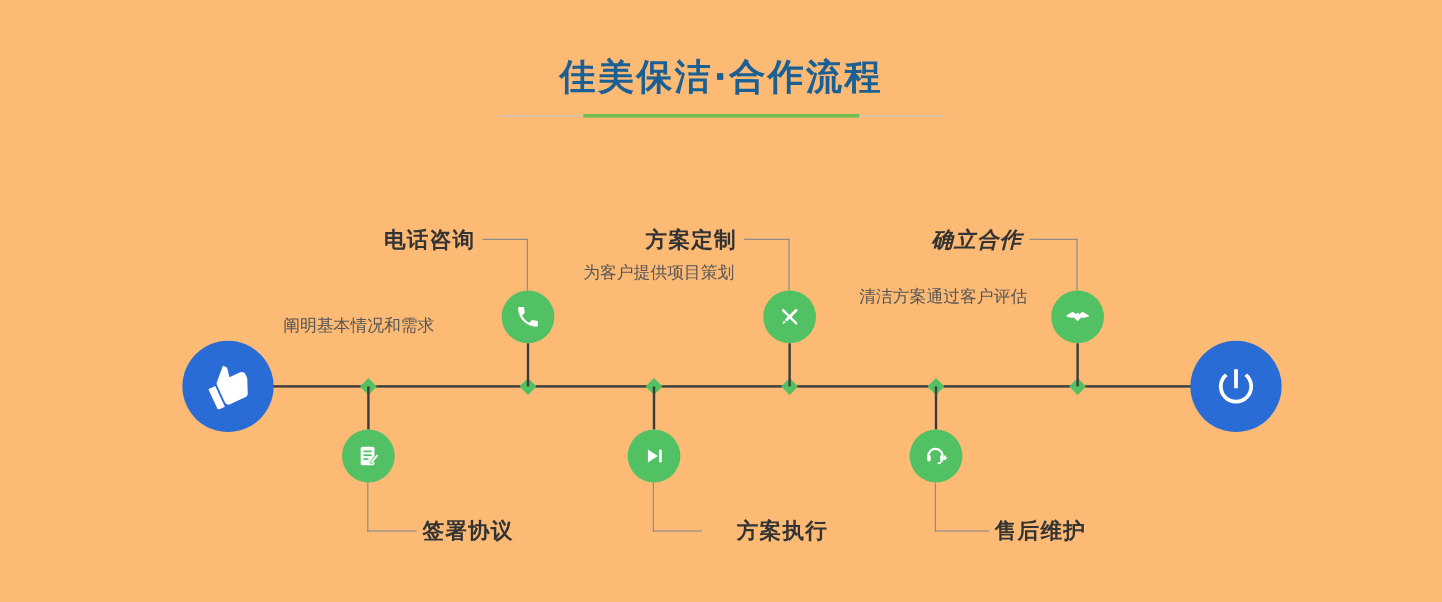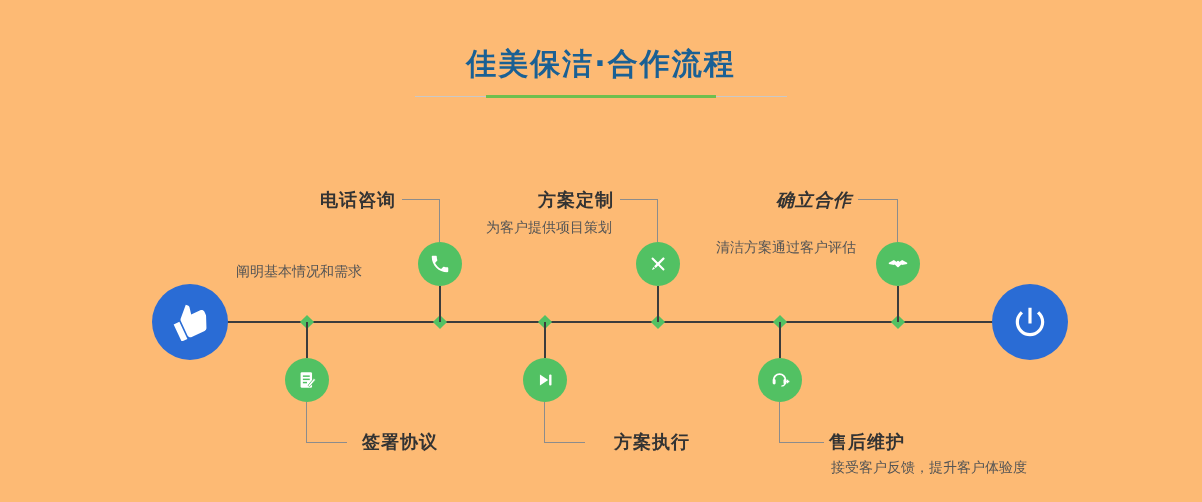--- a/index.html
+++ b/index.html
@@ -61,21 +61,21 @@
   .eb2{left:544px;top:402px;width:40px;height:40px;}
   .eb3{left:779px;top:402px;width:44px;height:40px;}
 
   .step-label{position:absolute;font-size:18px;font-weight:bold;color:var(--label-dark);letter-spacing:1px;white-space:nowrap;}
   .step-desc{position:absolute;font-size:14px;color:var(--desc-gray);white-space:nowrap;}
 
   .tl1{right:806px;top:188px;}  .td1{right:840px;top:219px;margin-top:44px;}
   .tl2{right:588px;top:188px;}  .td2{right:590px;top:219px;}
   .tl3{right:350px;top:188px;font-style:italic;}  .td3{right:346px;top:219px;margin-top:20px;}
 
-  .bl1{left:362px;top:430px;}   .bd1{left:354px;top:459px;}
+  .bl1{left:352px;top:430px;}   .bd1{left:354px;top:459px;}
   .bl2{left:578px;top:430px;margin-left:36px;}   .bd2{left:592px;top:459px;}
   .bl3{left:829px;top:430px;}   .bd3{left:831px;top:459px;}
 
   svg{display:block;}
 </style>
 </head>
 <body>
 
 <div class="canvas">
 
@@ -174,15 +174,14 @@
   <div class="step-label tl1">电话咨询</div>
   <div class="step-desc td1">阐明基本情况和需求</div>
   <div class="step-label tl2">方案定制</div>
   <div class="step-desc td2">为客户提供项目策划</div>
   <div class="step-label tl3">确立合作</div>
   <div class="step-desc td3">清洁方案通过客户评估</div>
 
   <div class="step-label bl1">签署协议</div>
   <div class="step-label bl2">方案执行</div>
   <div class="step-label bl3">售后维护</div>
-  <div class="step-desc bd3">接受客户反馈，提升客户体验度</div>
 
 </div>
 
 </body></html>

